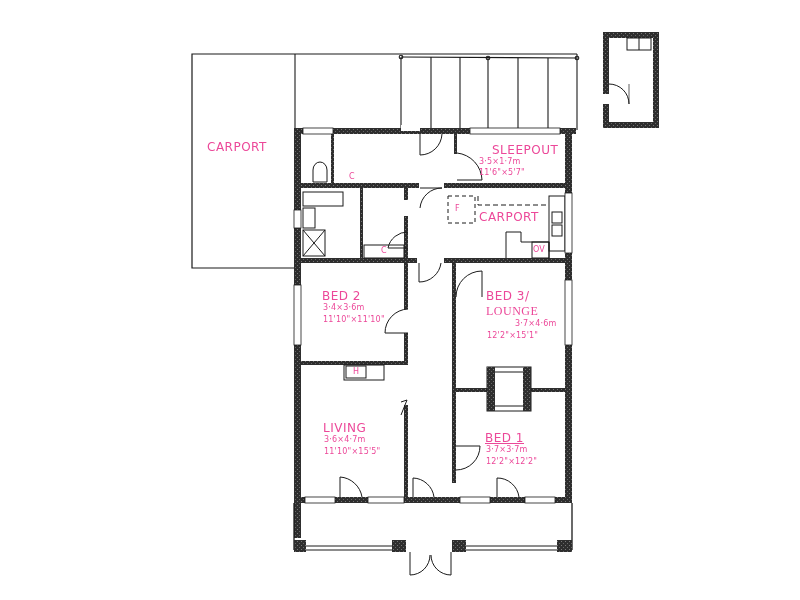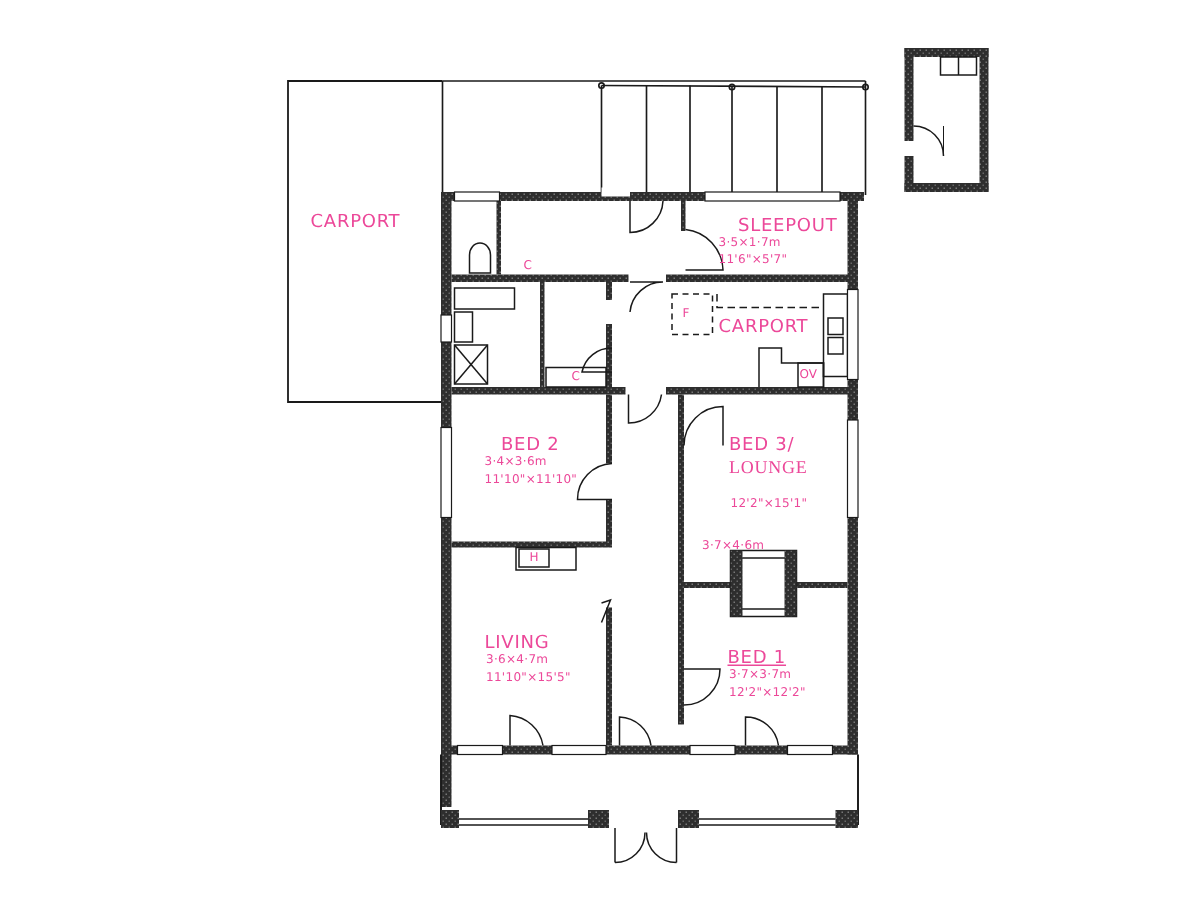--- a/index.html
+++ b/index.html
@@ -149,27 +149,27 @@
 </svg>
 
 <div class="lbl room" style="left:207px;top:141px;">CARPORT</div>
 
 <div class="lbl room" style="left:478px;top:144px;margin-left:14px;">SLEEPOUT</div>
 <div class="lbl dim" style="left:479px;top:158px;">3·5×1·7m</div>
 <div class="lbl dim" style="left:479px;top:169px;">11'6"×5'7"</div>
 
 <div class="lbl room" style="left:479px;top:211px;">CARPORT</div>
 
-<div class="lbl room" style="left:334px;top:290px;">BED 2</div>
+<div class="lbl room" style="left:322px;top:290px;">BED 2</div>
 <div class="lbl dim" style="left:323px;top:304px;">3·4×3·6m</div>
 <div class="lbl dim" style="left:323px;top:316px;">11'10"×11'10"</div>
 
 <div class="lbl room" style="left:486px;top:290px;">BED 3/</div>
 <div class="lbl room" style="left:486px;top:305px;font-family:Liberation Serif, serif;">LOUNGE</div>
-<div class="lbl dim" style="left:468px;top:320px;margin-top:40px;">3·7×4·6m</div>
+<div class="lbl dim" style="left:515px;top:320px;">3·7×4·6m</div>
 <div class="lbl dim" style="left:487px;top:332px;">12'2"×15'1"</div>
 
 <div class="lbl room" style="left:323px;top:422px;">LIVING</div>
 <div class="lbl dim" style="left:324px;top:436px;">3·6×4·7m</div>
 <div class="lbl dim" style="left:324px;top:448px;">11'10"×15'5"</div>
 
 <div class="lbl room" style="left:485px;top:432px;text-decoration:underline;">BED 1</div>
 <div class="lbl dim" style="left:486px;top:446px;">3·7×3·7m</div>
 <div class="lbl dim" style="left:486px;top:458px;">12'2"×12'2"</div>
 

